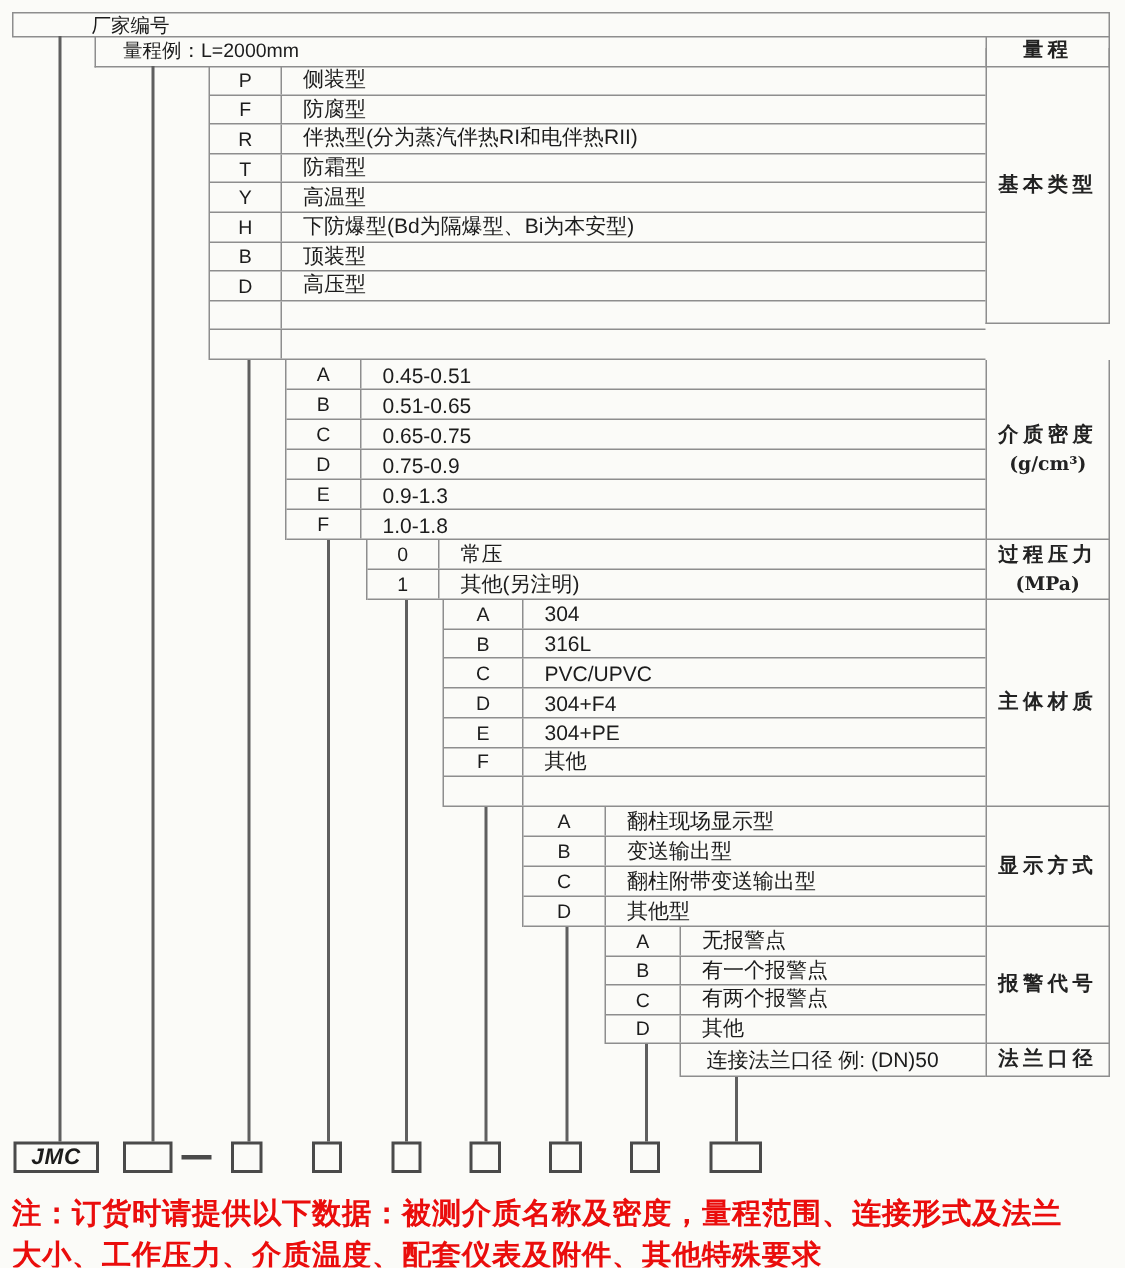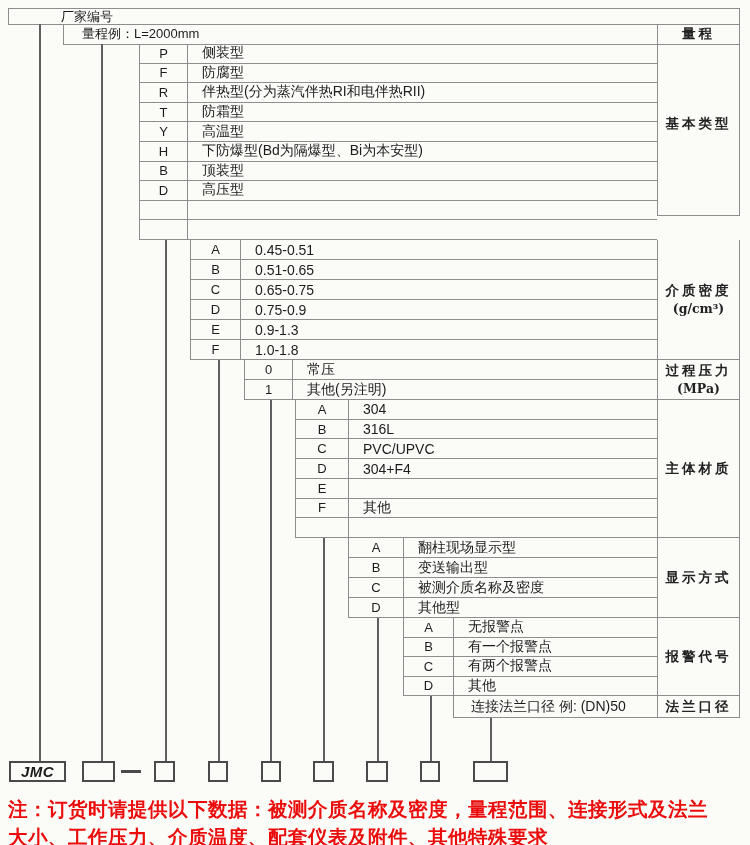--- a/index.html
+++ b/index.html
@@ -171,20 +171,21 @@
         <div class="row">
           <div class="code" style="width: 53px;">C</div>
           <div class="desc">PVC/UPVC</div>
         </div>
         <div class="row">
           <div class="code" style="width: 53px;">D</div>
           <div class="desc">304+F4</div>
         </div>
         <div class="row">
           <div class="code" style="width: 53px;">E</div>
+          <div class="desc">304+PE</div>
         </div>
         <div class="row">
           <div class="code" style="width: 53px;">F</div>
           <div class="desc">其他</div>
         </div>
         <div class="row">
           <div class="code" style="width: 53px;"></div>
           <div class="desc"></div>
         </div>
       </div>
@@ -192,21 +193,21 @@
         <div class="row">
           <div class="code" style="width: 55px;">A</div>
           <div class="desc">翻柱现场显示型</div>
         </div>
         <div class="row">
           <div class="code" style="width: 55px;">B</div>
           <div class="desc">变送输出型</div>
         </div>
         <div class="row">
           <div class="code" style="width: 55px;">C</div>
-          <div class="desc">被测介质名称及密度</div>
+          <div class="desc">翻柱附带变送输出型</div>
         </div>
         <div class="row">
           <div class="code" style="width: 55px;">D</div>
           <div class="desc">其他型</div>
         </div>
       </div>
       <div class="block" style="left: 403px; top: 618px; width: 254px; height: 78px;">
         <div class="row">
           <div class="code" style="width: 50px;">A</div>
           <div class="desc">无报警点</div>

